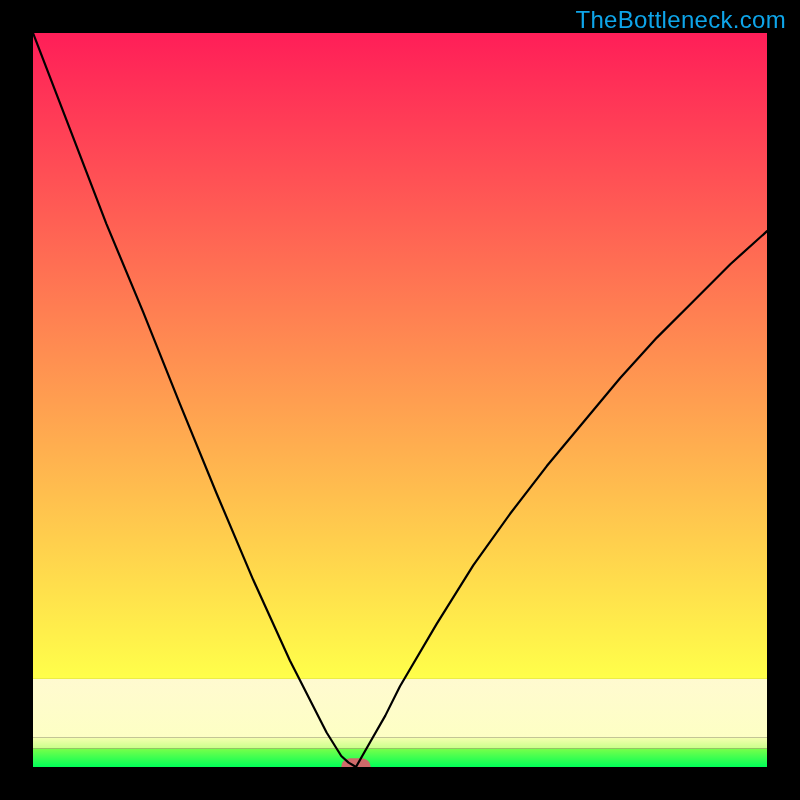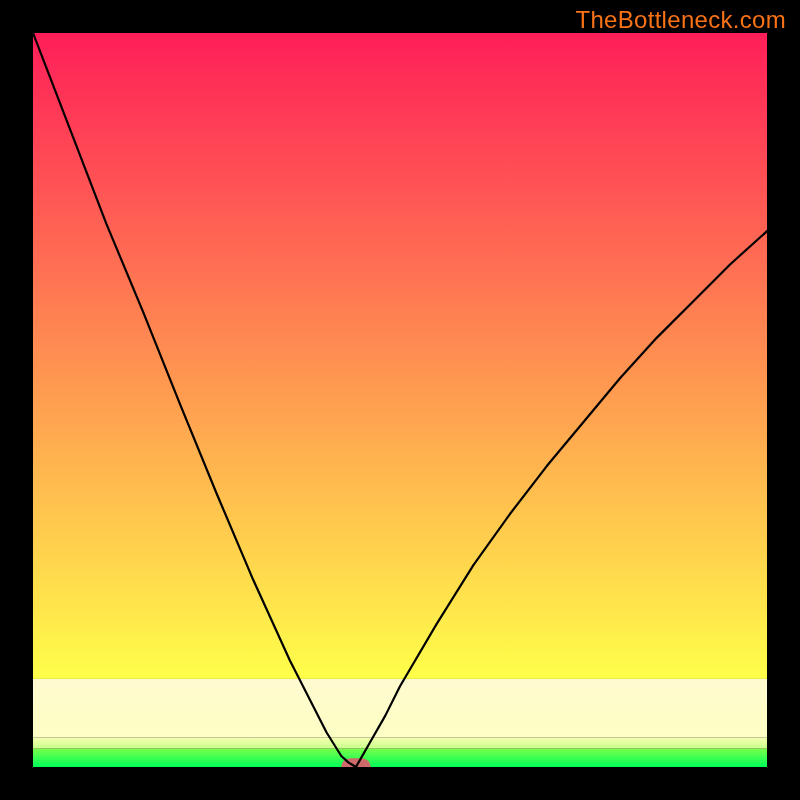--- a/index.html
+++ b/index.html
@@ -16,21 +16,21 @@
     height: 800px;
     background: #000;
   }
   .watermark {
     position: absolute;
     top: 6px;
     right: 14px;
     font-family: Arial, Helvetica, sans-serif;
     font-size: 24px;
     font-weight: 500;
-    color: #f97316;
+    color: #0ea5e9;
     letter-spacing: 0.3px;
     z-index: 10;
   }
   .plot {
     position: absolute;
     left: 33px;
     top: 33px;
     width: 734px;
     height: 734px;
   }

